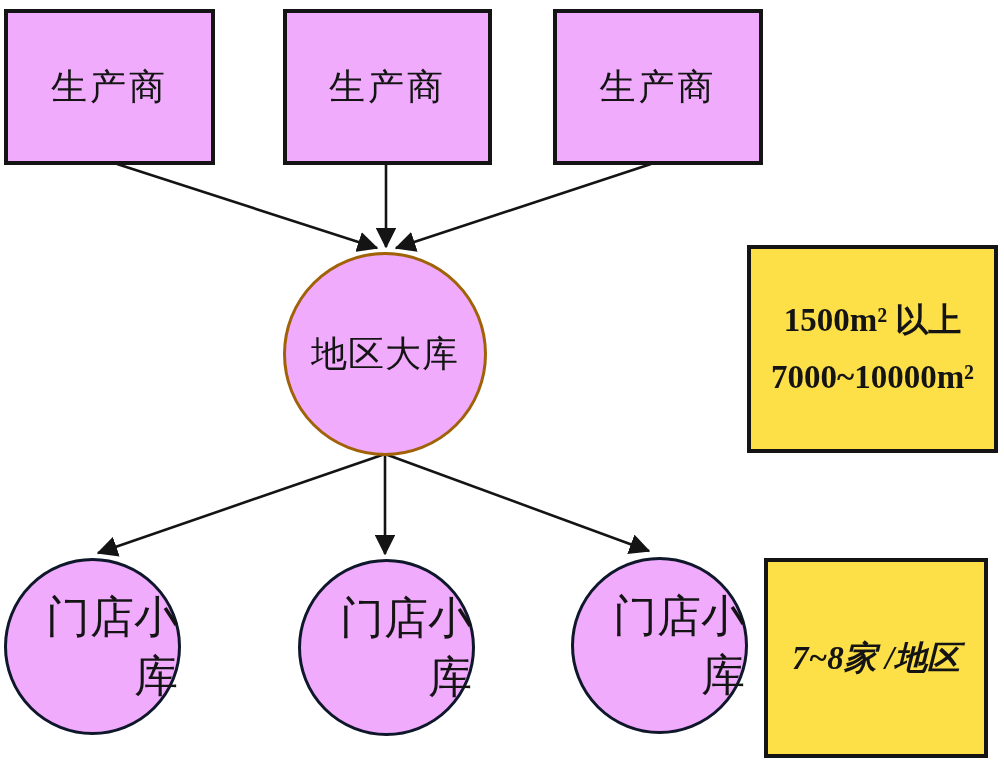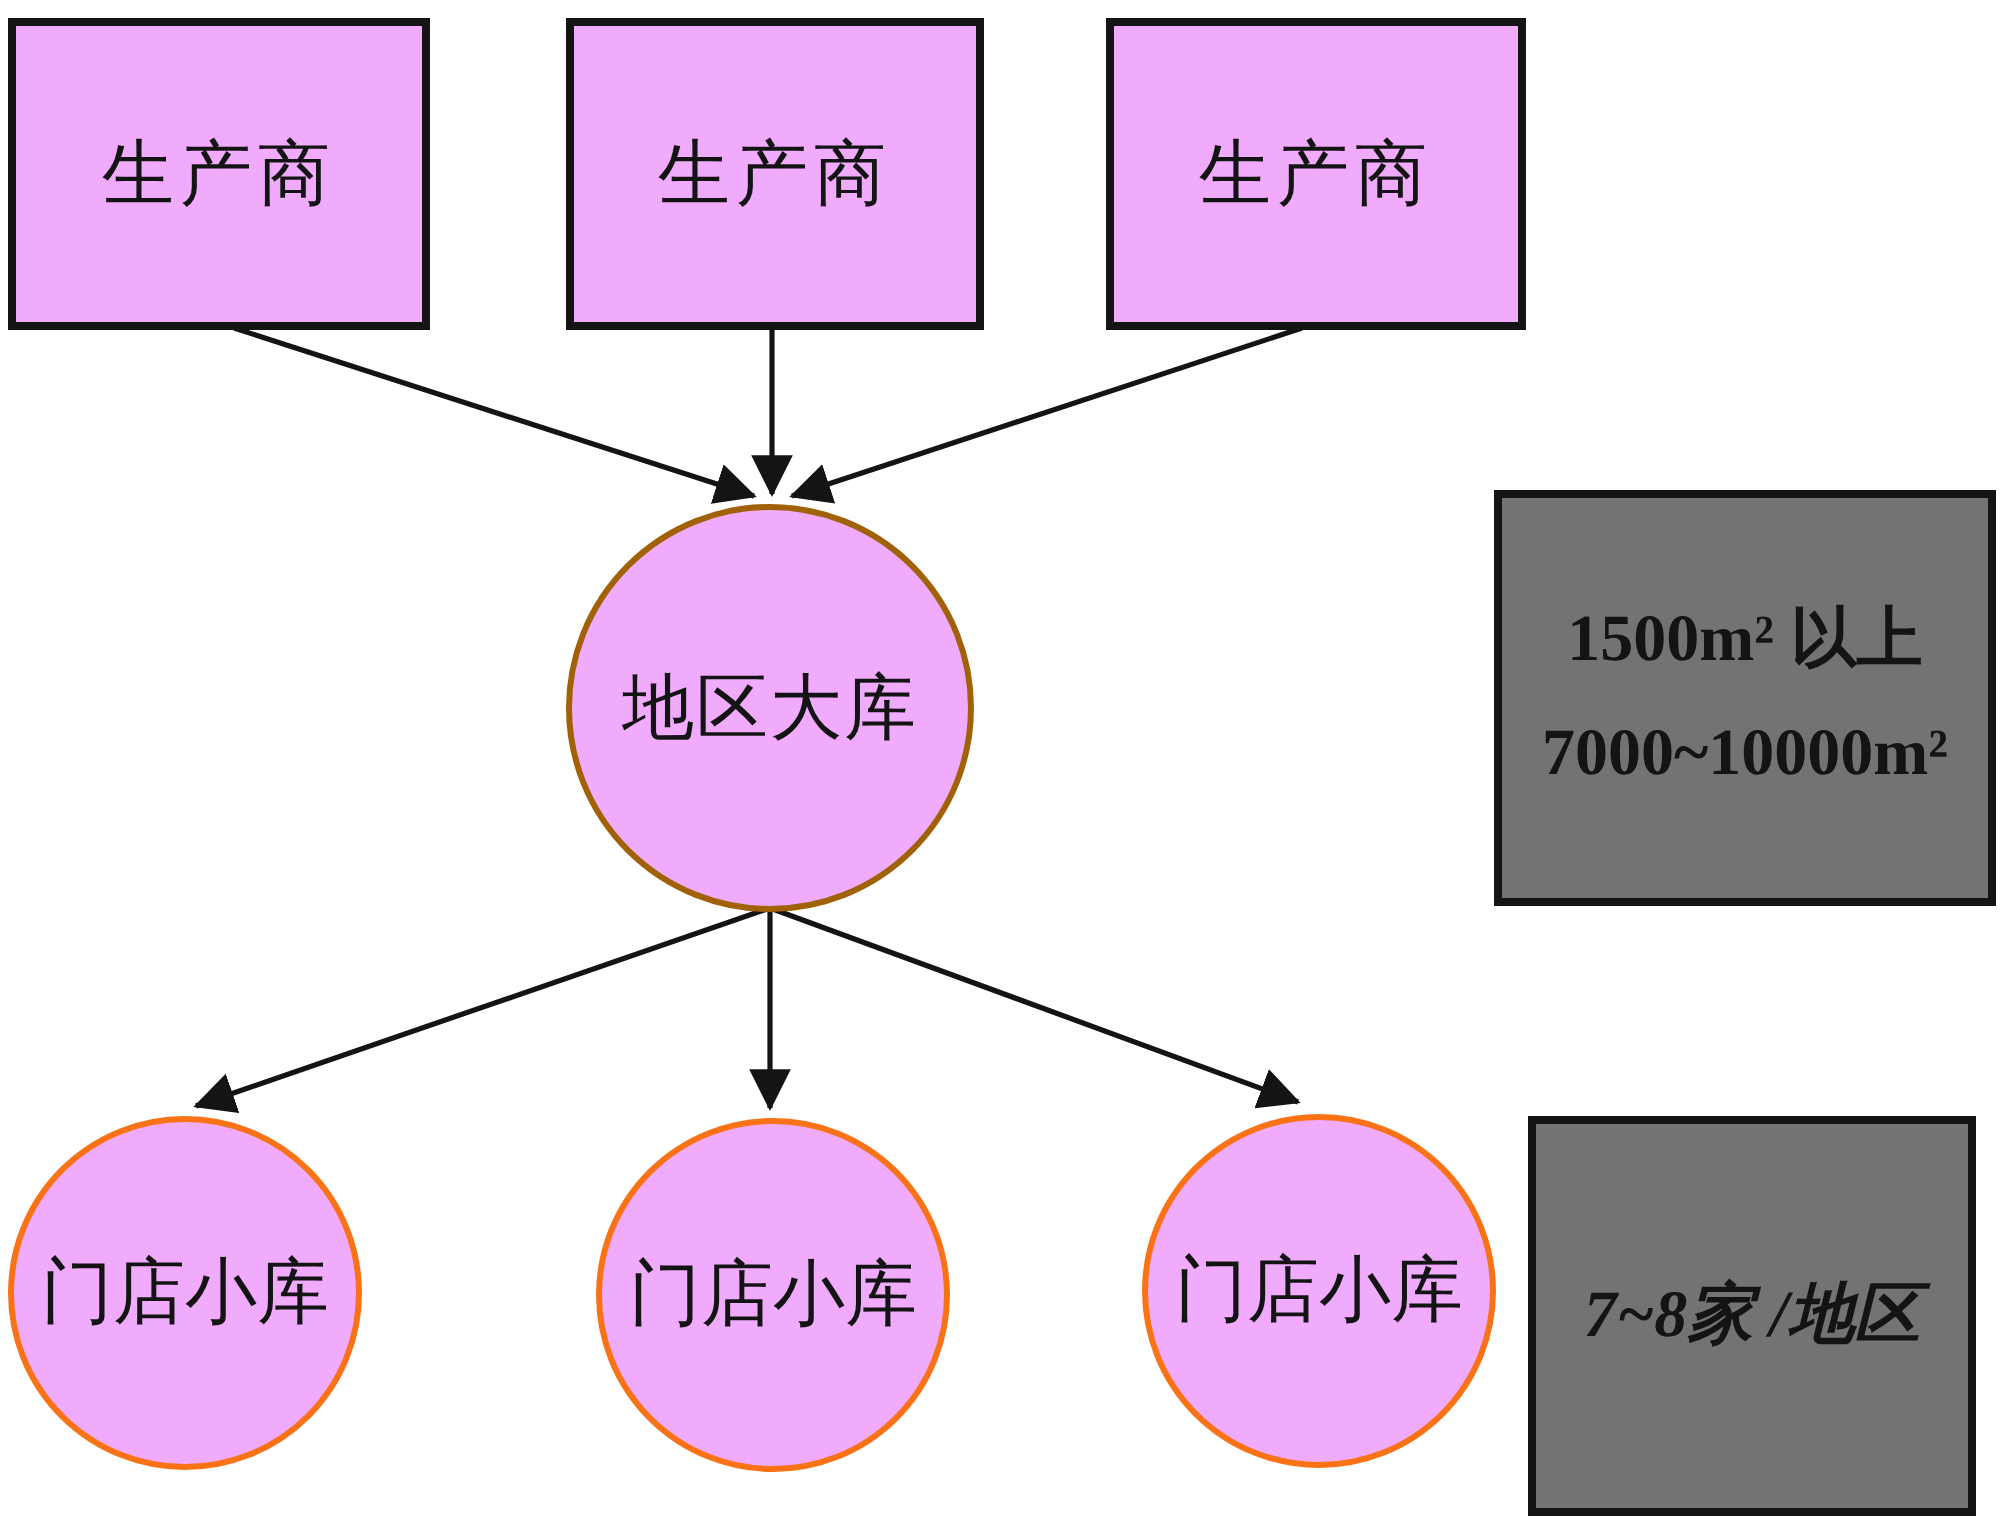--- a/index.html
+++ b/index.html
@@ -44,32 +44,33 @@
     width: 204px;
     height: 204px;
     border: 3px solid #a16207;
     border-radius: 50%;
     font-size: 36px;
     letter-spacing: 1px;
   }
   .store-circle {
     width: 177px;
     height: 177px;
-    border: 3px solid #f97316;
+    border: 3px solid #0f172a;
     border-radius: 50%;
-    font-size: 36px;
+    font-size: 44px;
+    text-align: right;
   }
   .note-box {
     position: absolute;
     display: flex;
     flex-direction: column;
     align-items: center;
     justify-content: center;
     border: 4px solid #141414;
-    background: #737373;
+    background: #fde047;
     box-sizing: border-box;
     font-weight: bold;
     font-size: 33px;
     text-align: center;
   }
   .note-box .note-line {
     line-height: 1.72;
     white-space: nowrap;
   }
   .hub-note {

